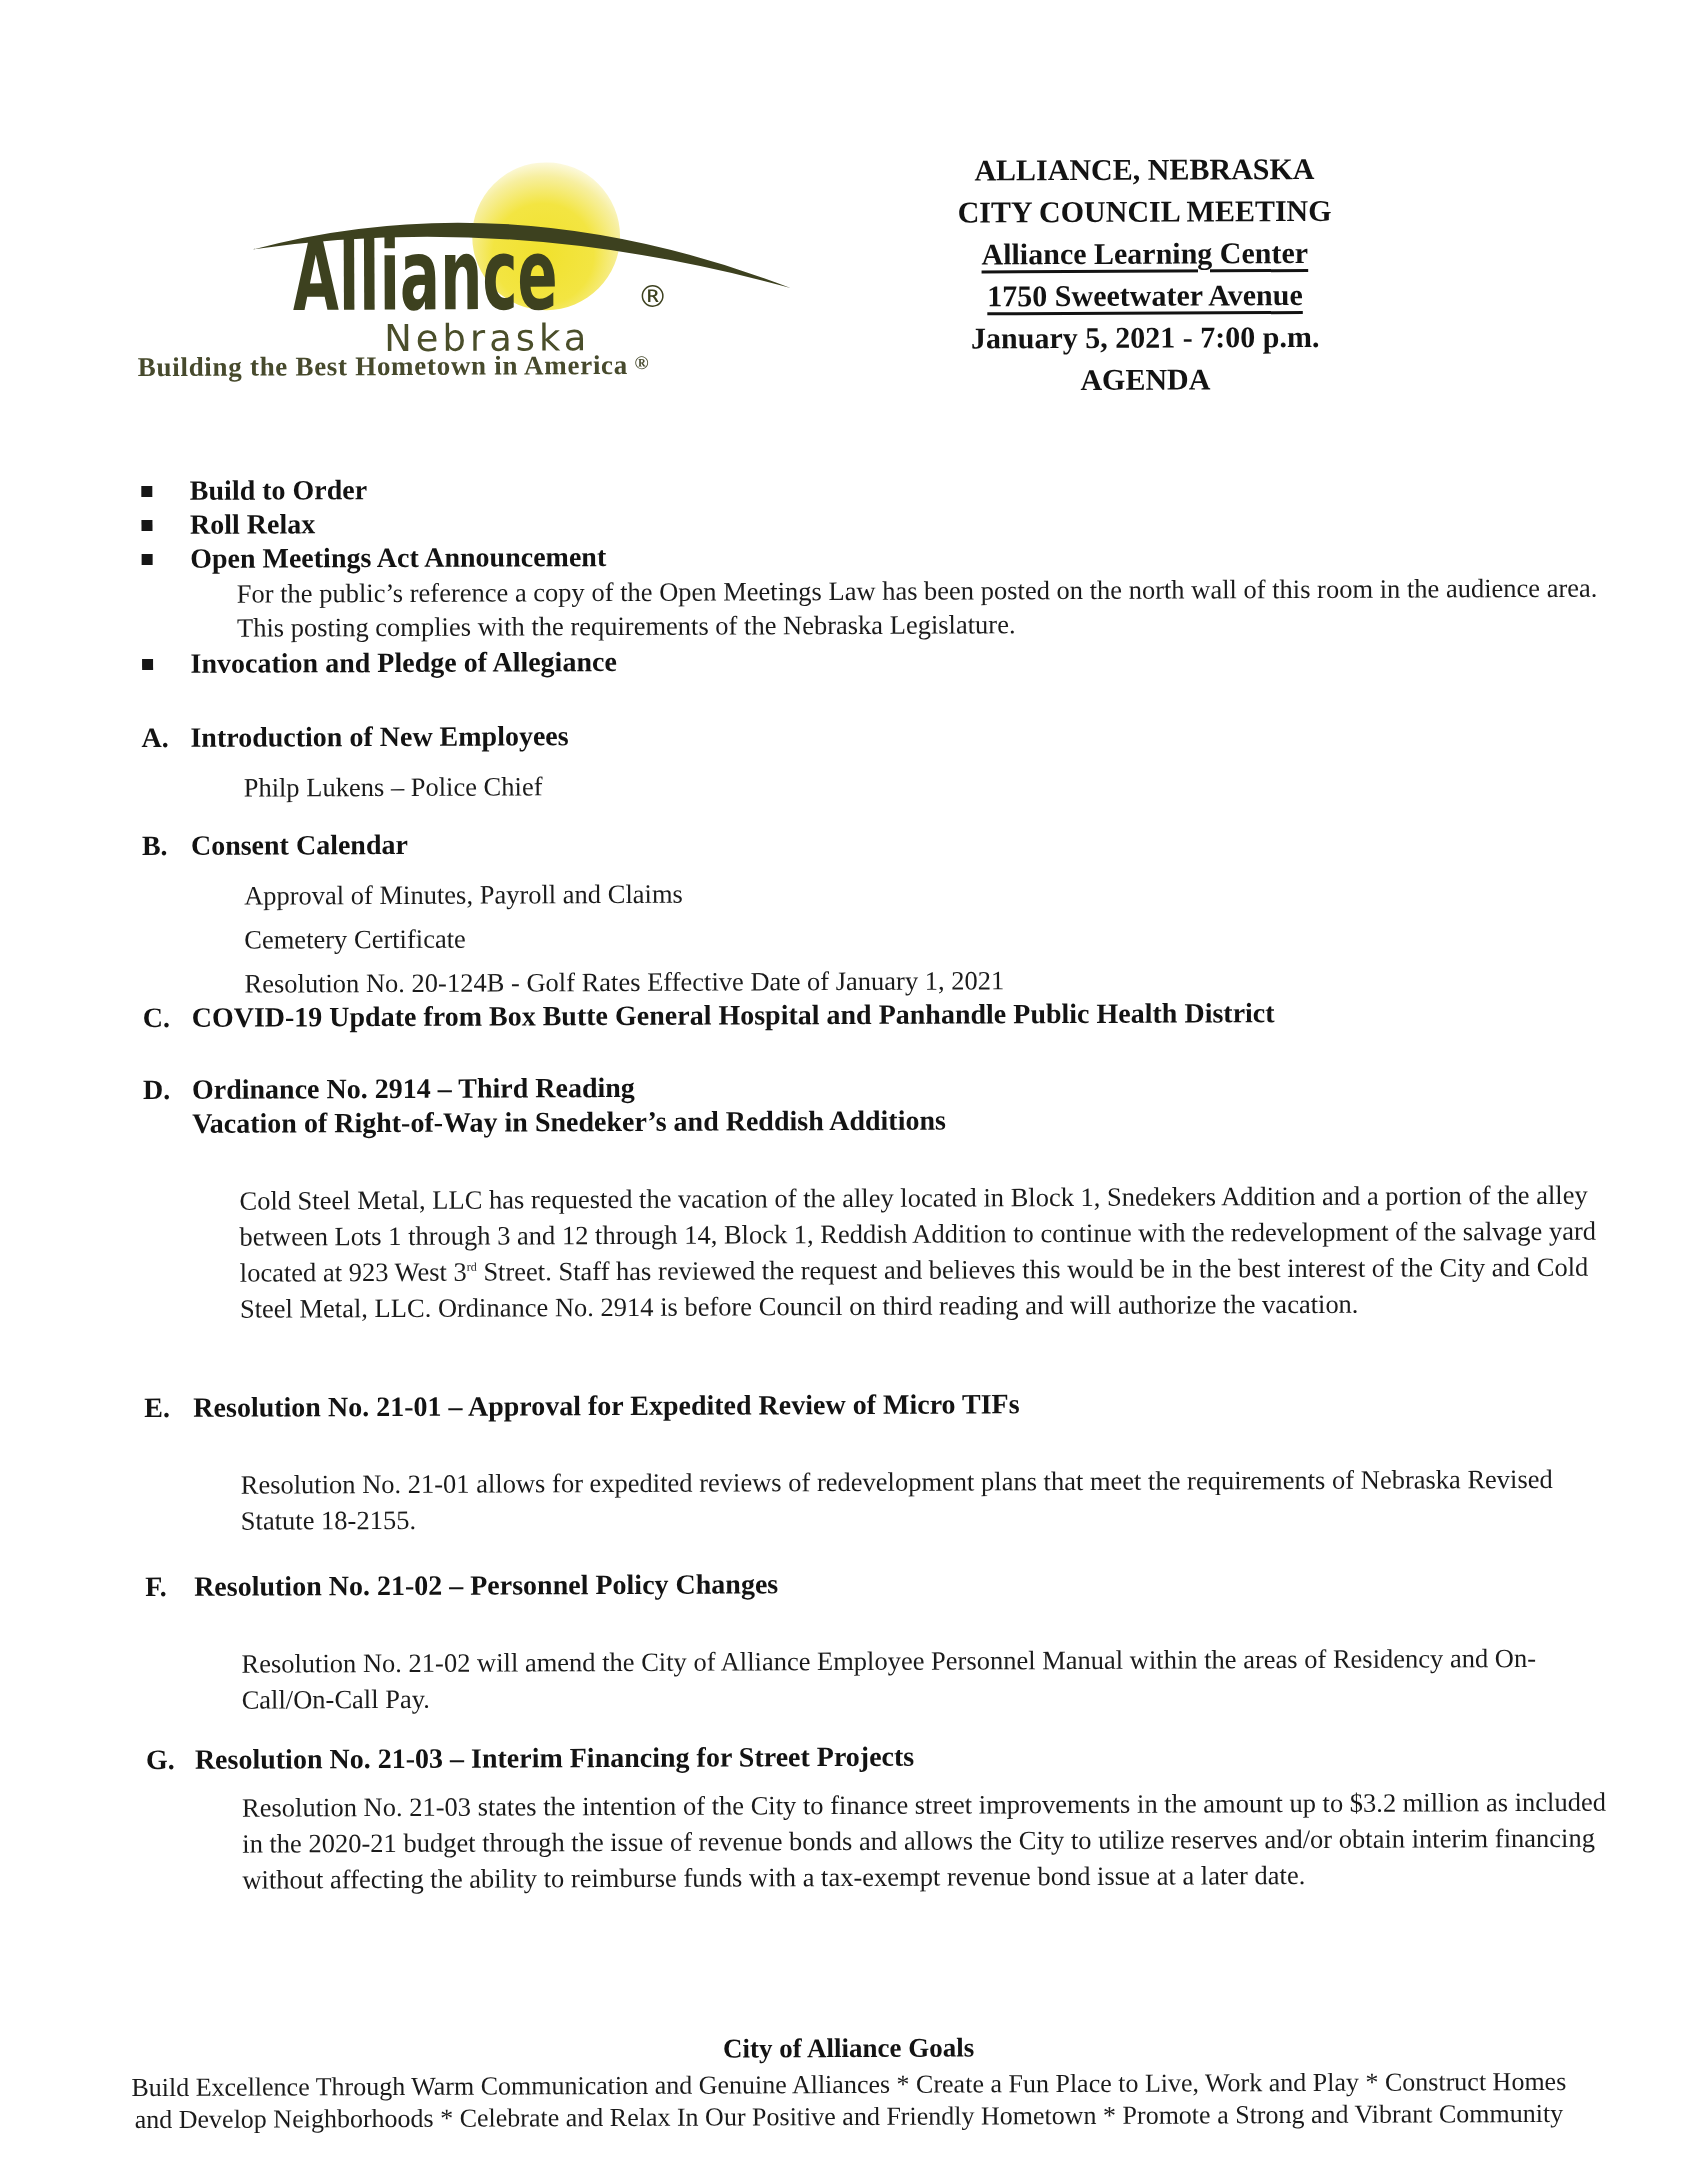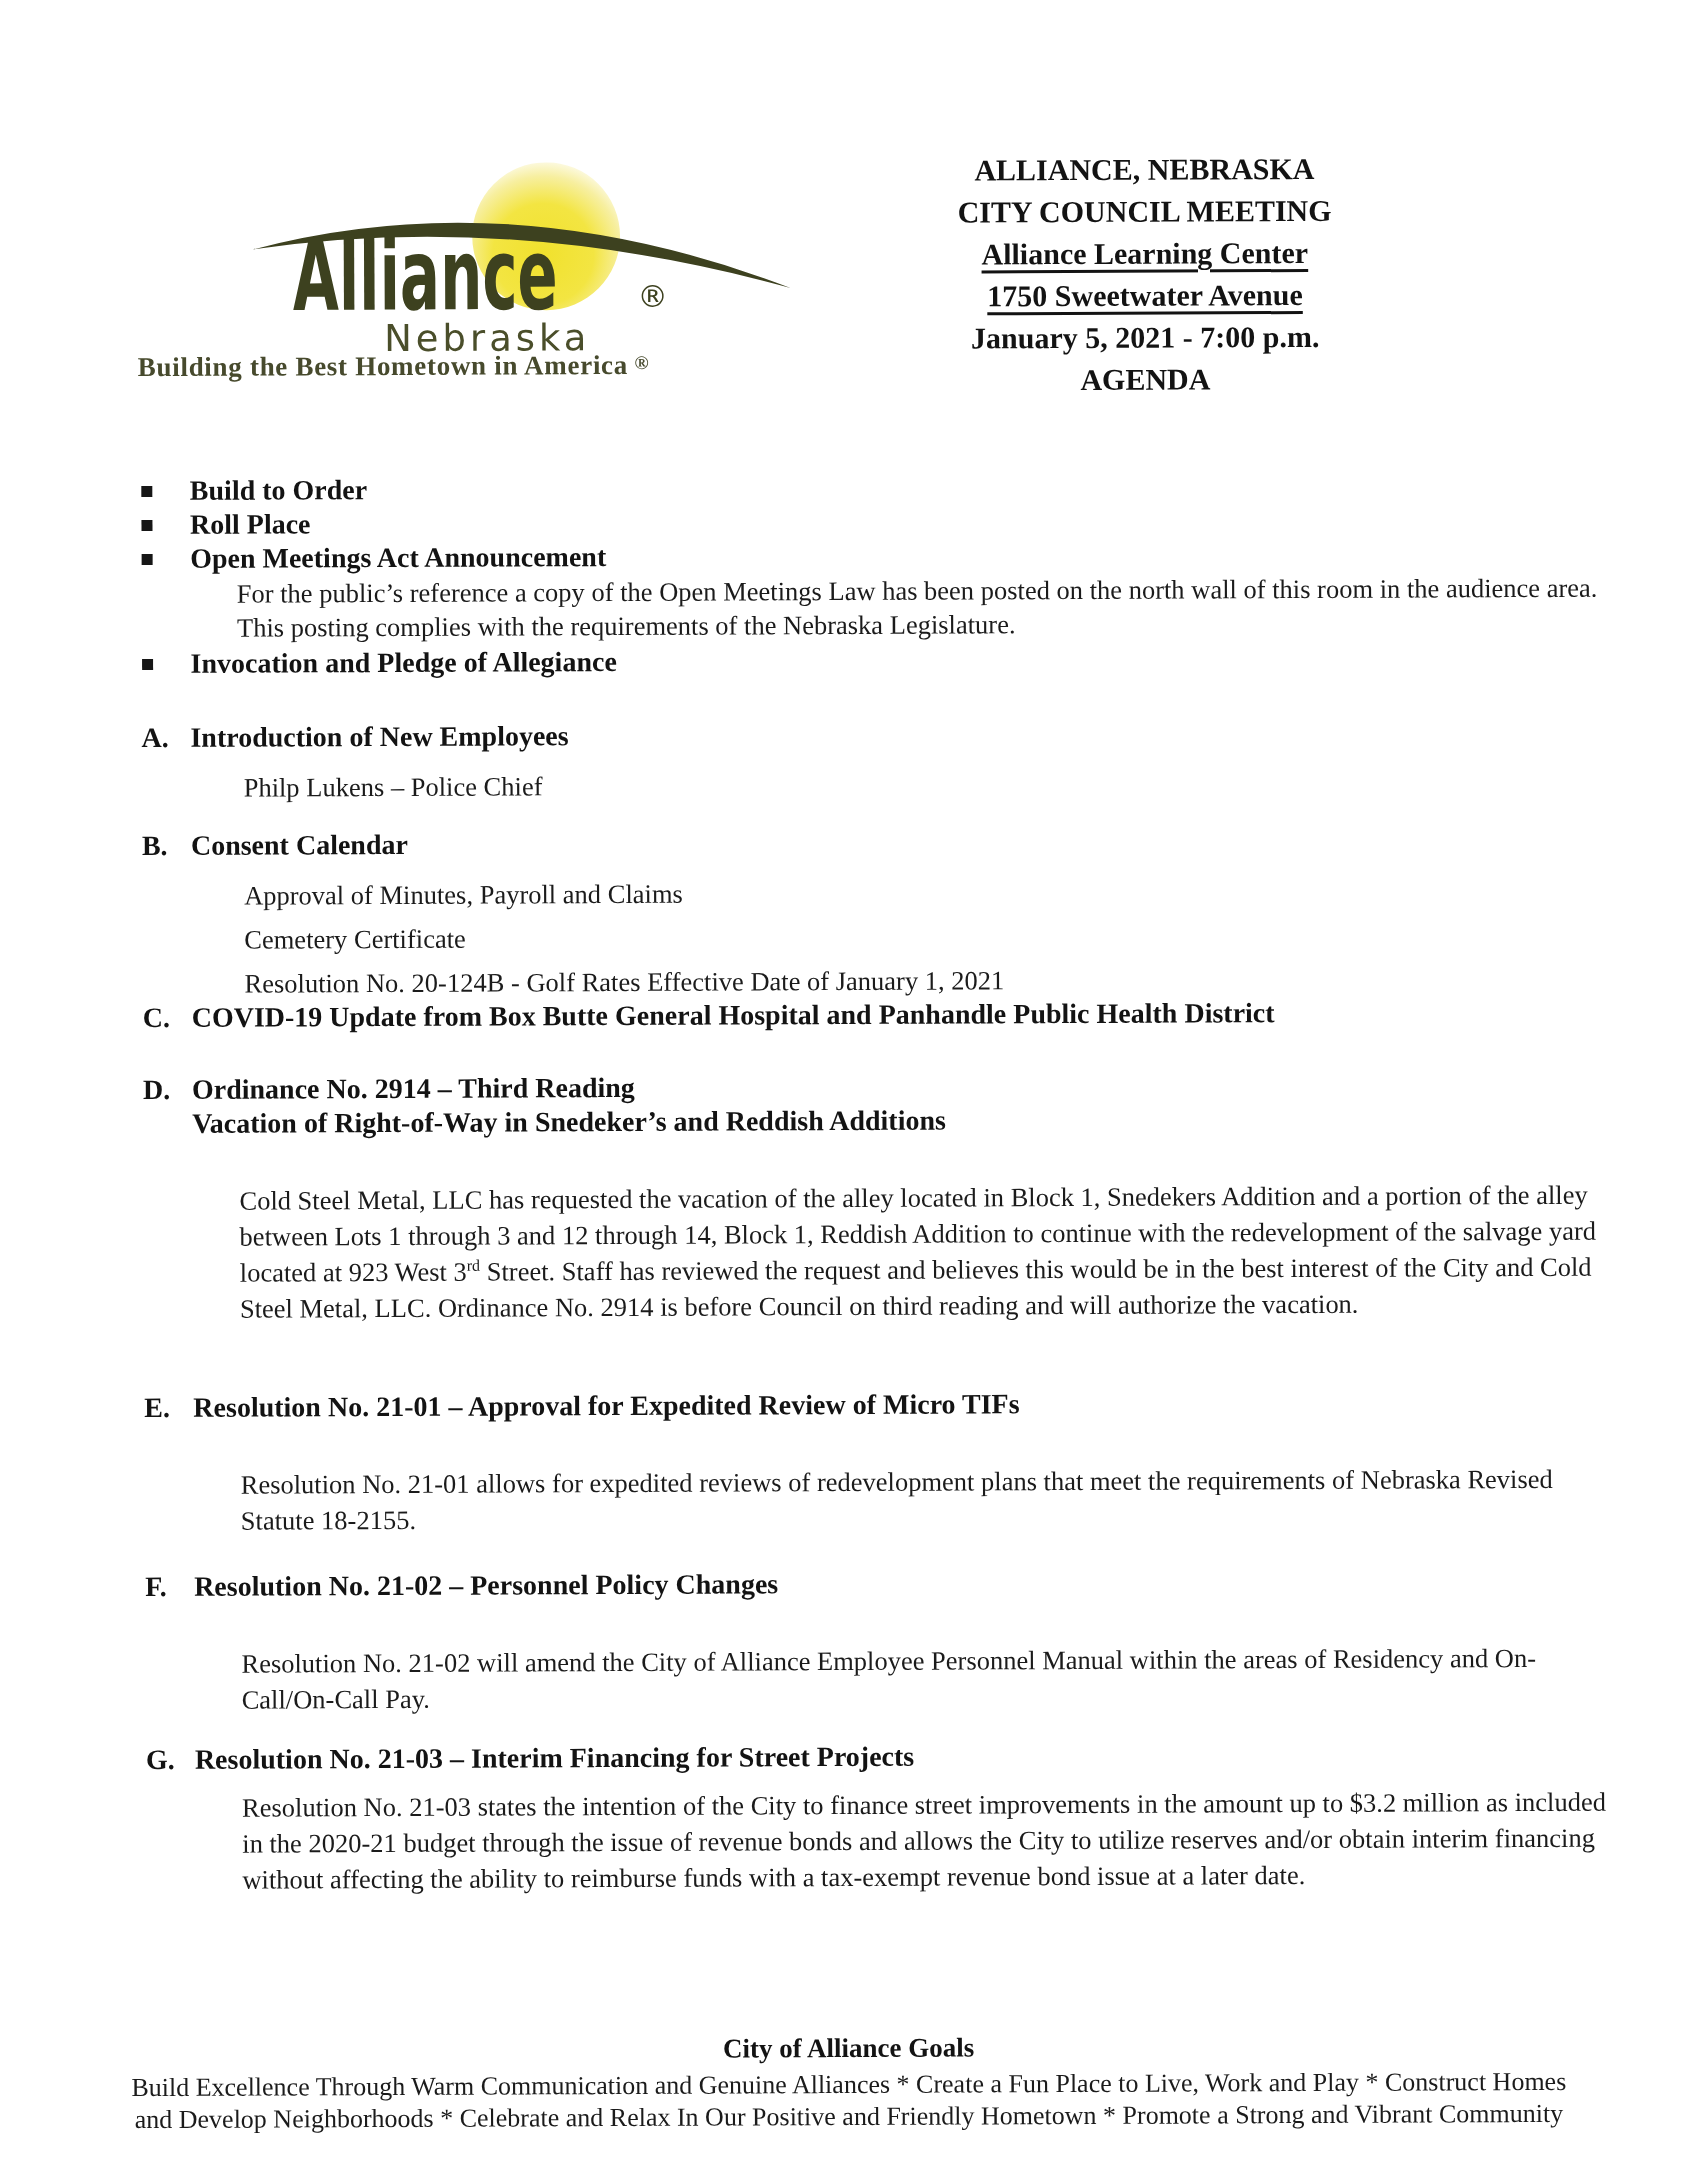--- a/index.html
+++ b/index.html
@@ -62,21 +62,21 @@
   .sec-row { display: flex; align-items: flex-start; }
   .sec-letter { flex: 0 0 49px; font-weight: bold; font-size: 28px; line-height: 34px; color: #131313; }
   .sec-content { flex: 1; }
   .sec-title, .sec-subtitle { font-weight: bold; font-size: 28px; line-height: 34px; color: #131313; }
   .sec-items { margin-left: 53px; margin-top: 11.2px; }
   .sec-item { font-size: 26.5px; line-height: 44px; color: #1b1b1b; }
   .para {
     margin-left: 47px; width: 1370px;
     font-size: 26.5px; line-height: 36px; color: #1b1b1b;
   }
-  .para sup { font-size: 16px; line-height: 0; }
+  .para sup { font-size: 12px; line-height: 0; }
   .gap-lg { margin-top: 42px; }
   .gap-sm { margin-top: 13.2px; }
 
   
   .footer { position: absolute; left: 0; top: 2032px; width: 1687px; text-align: center; }
   .footer-title { font-weight: bold; font-size: 27px; line-height: 33px; color: #131313; }
   .footer-goals {
     margin: 4px auto 0 auto; width: 1462px;
     font-size: 26px; line-height: 32px; color: #1b1b1b;
   }
@@ -117,21 +117,21 @@
       <div class="h-line">AGENDA</div>
     </div>
 
     <div class="prelim">
       <div class="b-row">
         <span class="sq"></span>
         <span class="b-label">Build to Order</span>
       </div>
       <div class="b-row">
         <span class="sq"></span>
-        <span class="b-label">Roll Place</span>
+        <span class="b-label">Roll Relax</span>
       </div>
       <div class="b-row">
         <span class="sq"></span>
         <span class="b-label">Open Meetings Act Announcement</span>
       </div>
       <div class="b-note">For the public’s reference a copy of the Open Meetings Law has been posted on the north wall of this room in the audience area.  This posting complies with the requirements of the Nebraska Legislature.</div>
       <div class="b-row">
         <span class="sq"></span>
         <span class="b-label">Invocation and Pledge of Allegiance</span>
       </div>

